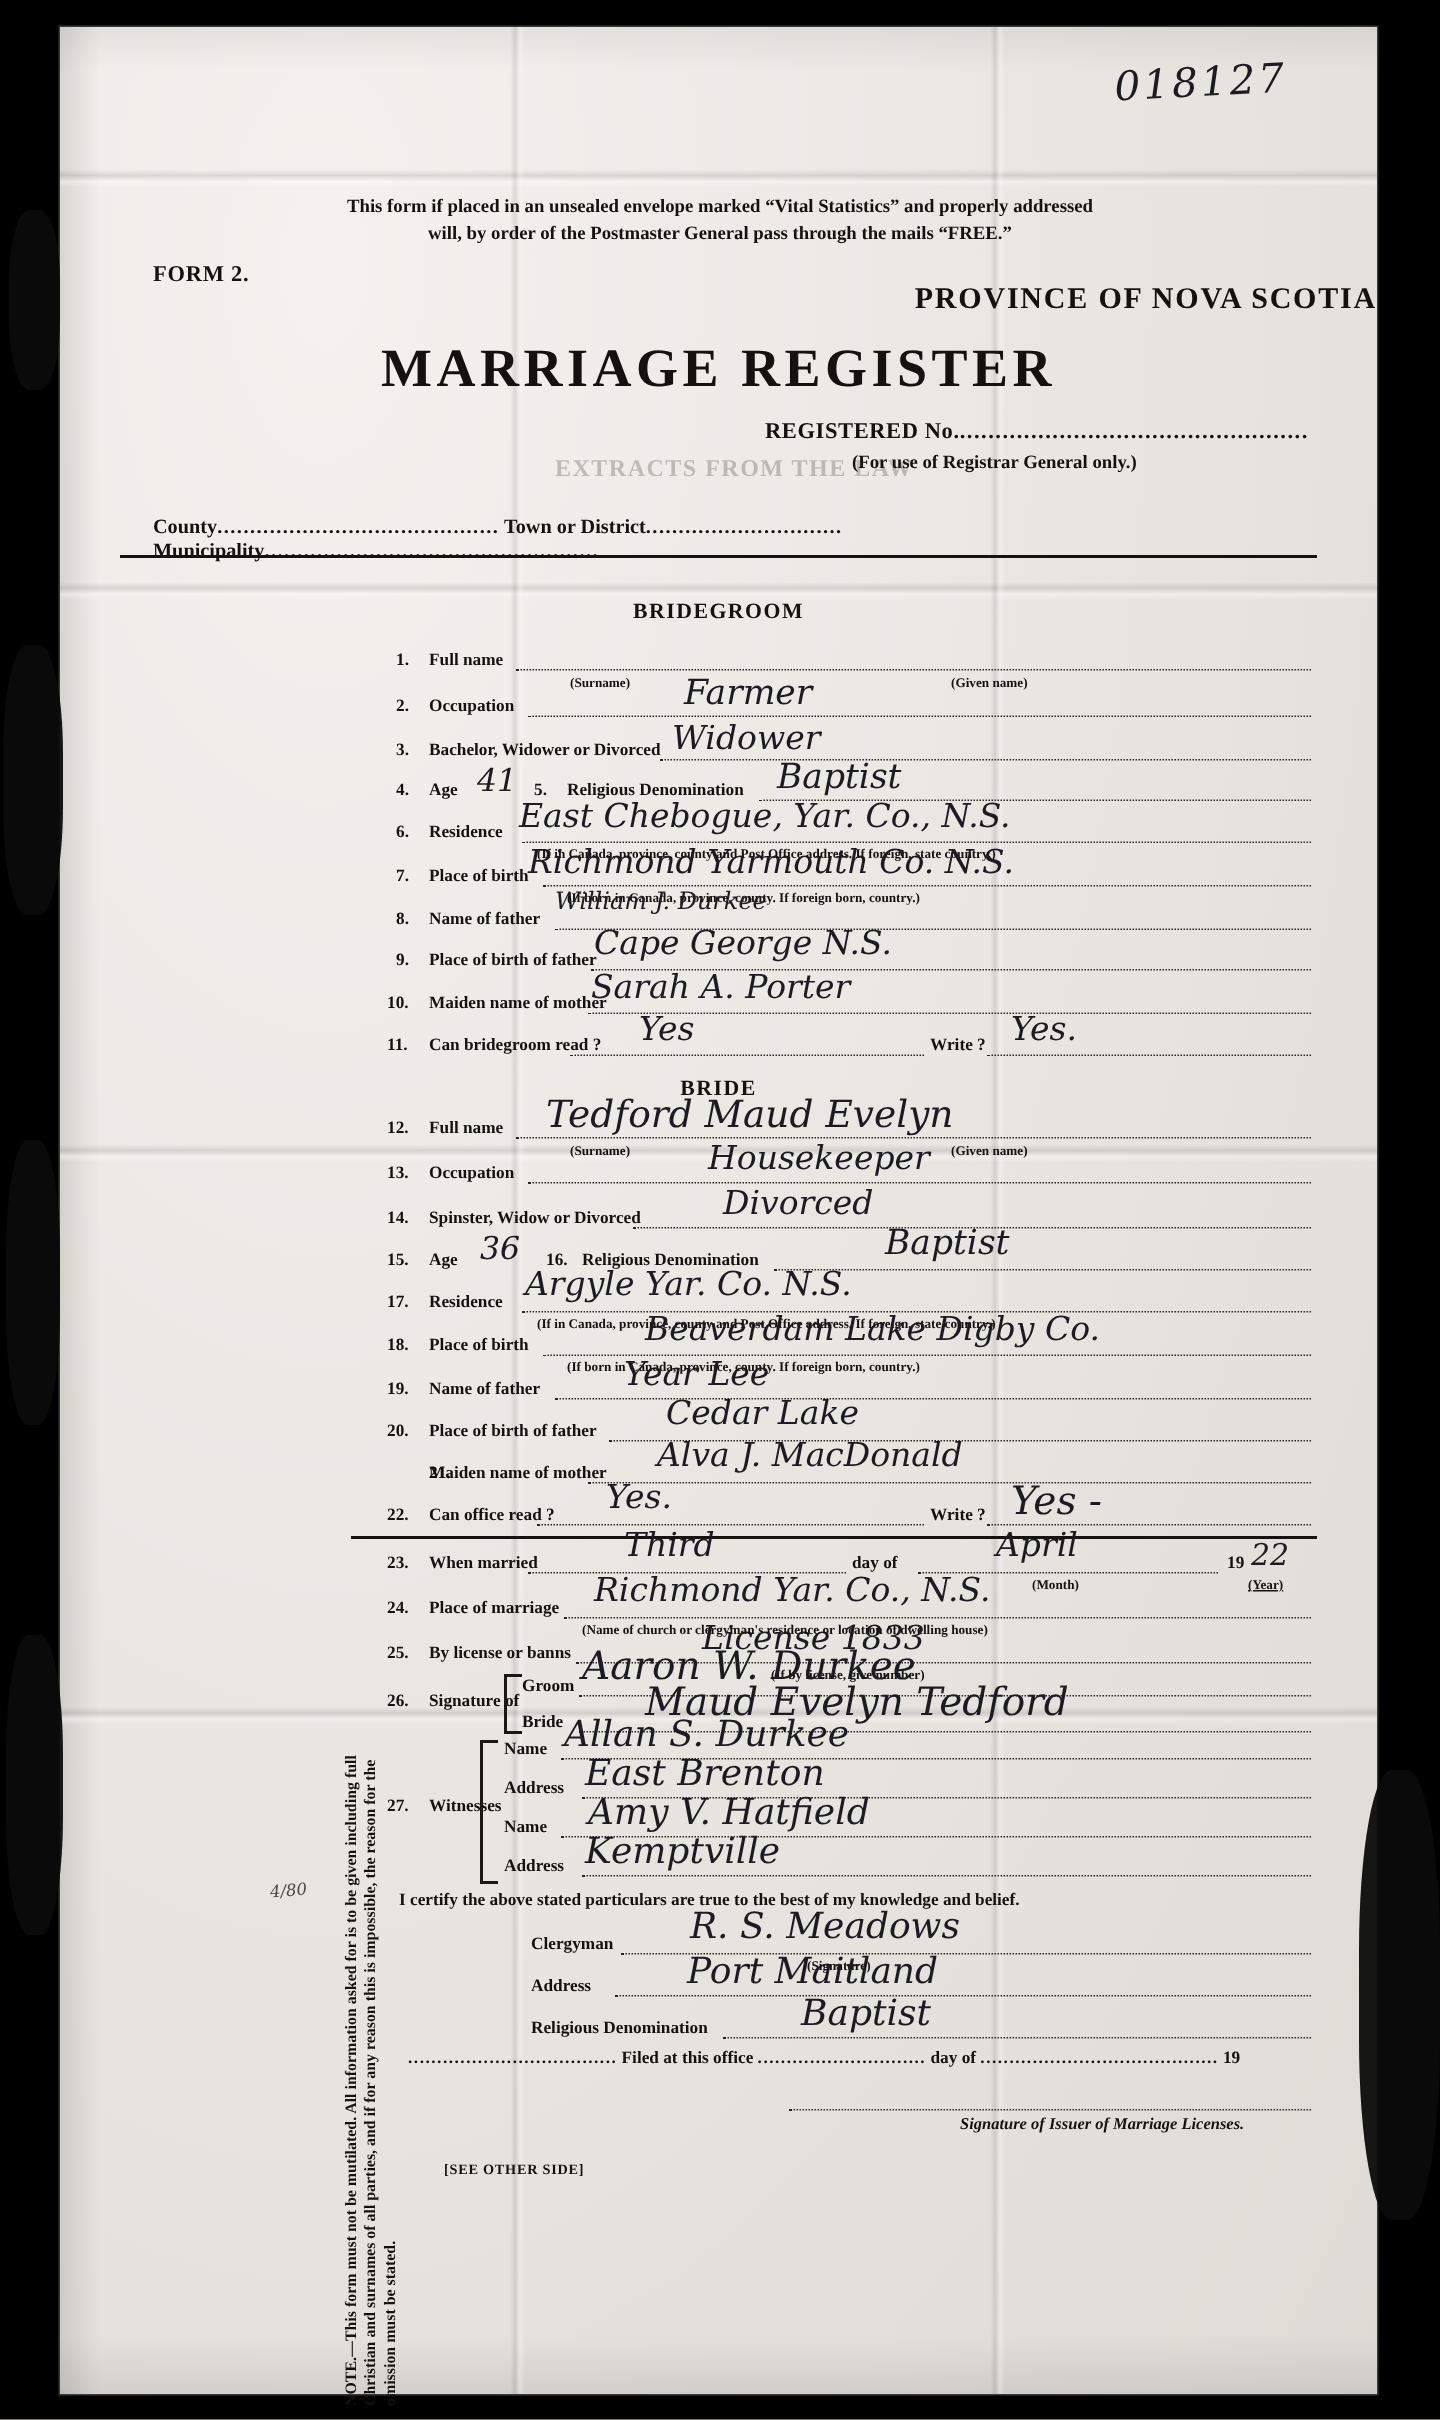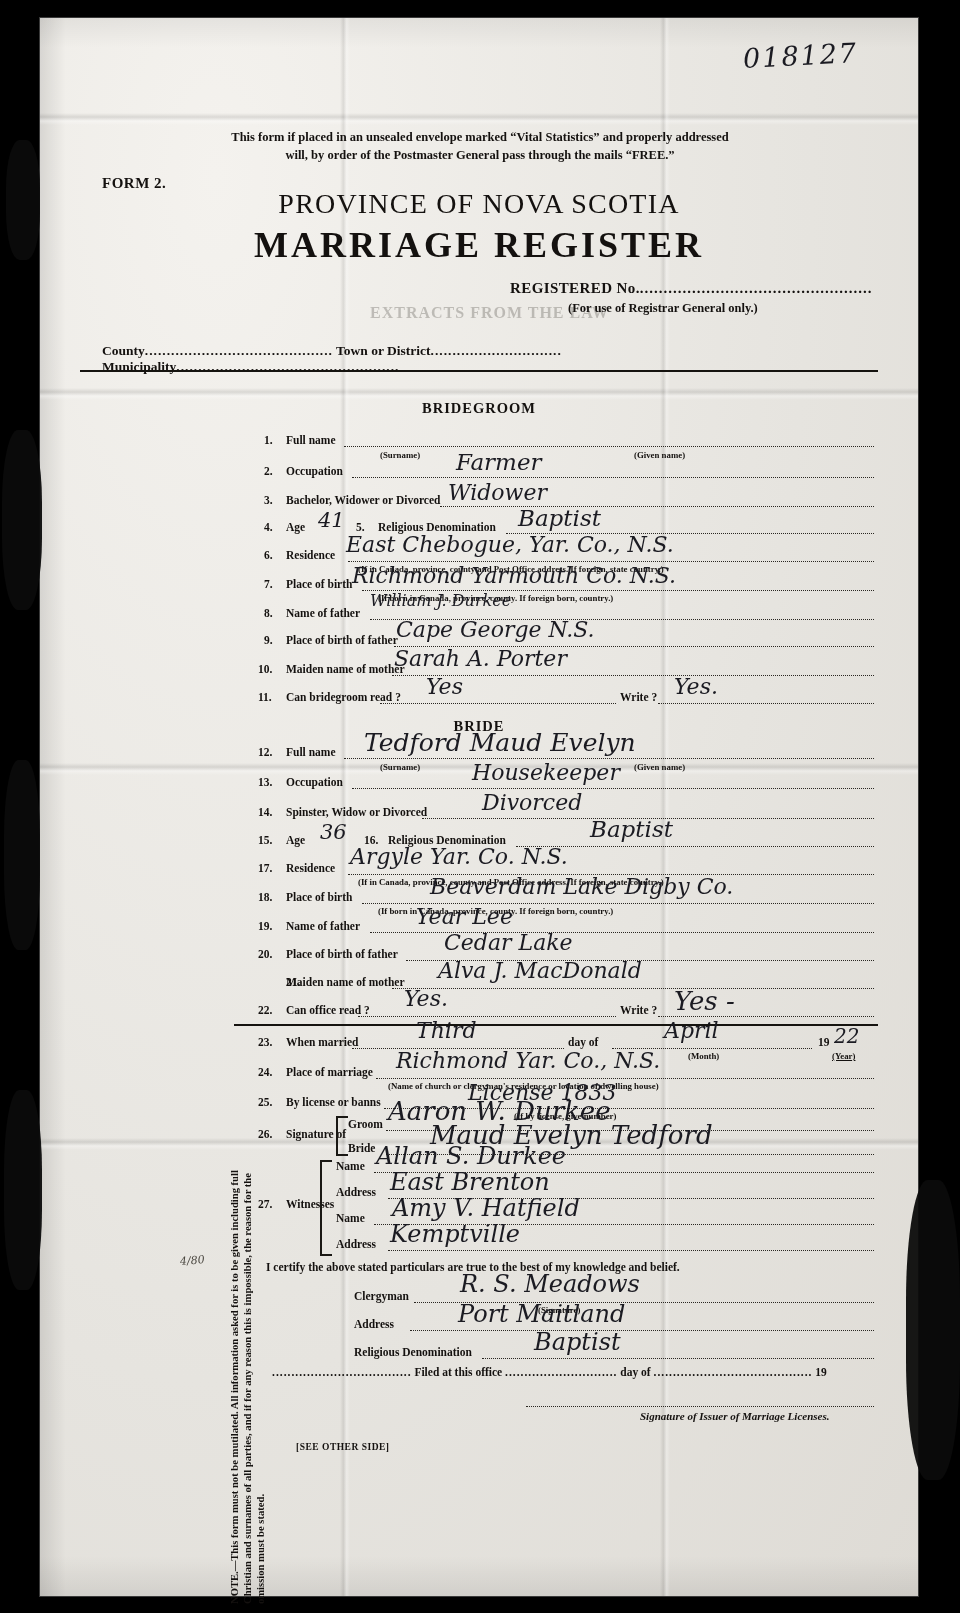--- a/index.html
+++ b/index.html
@@ -53,21 +53,21 @@
   .notice {
     position:absolute; left:110px; top:110px; width:660px;
     text-align:center; font-size:12.5px; line-height:1.45; font-weight:bold;
   }
   .formno {
     position:absolute; left:62px; top:157px;
     font-size:15px; font-weight:bold; letter-spacing:0.5px;
   }
   .prov {
     position:absolute; left:0; right:0; top:170px;
-    text-align:center; font-size:28px; font-weight:normal; letter-spacing:1.2px;
+    text-align:right; font-size:20px; font-weight:bold; letter-spacing:1.2px;
   }
   .mreg {
     position:absolute; left:0; right:0; top:206px;
     text-align:center; font-size:36px; font-weight:bold; letter-spacing:3px;
   }
   .regno {
     position:absolute; left:470px; top:262px; font-size:15px; font-weight:bold; letter-spacing:0.4px;
   }
   .dots { letter-spacing:1px; }
   .regno-sub {

